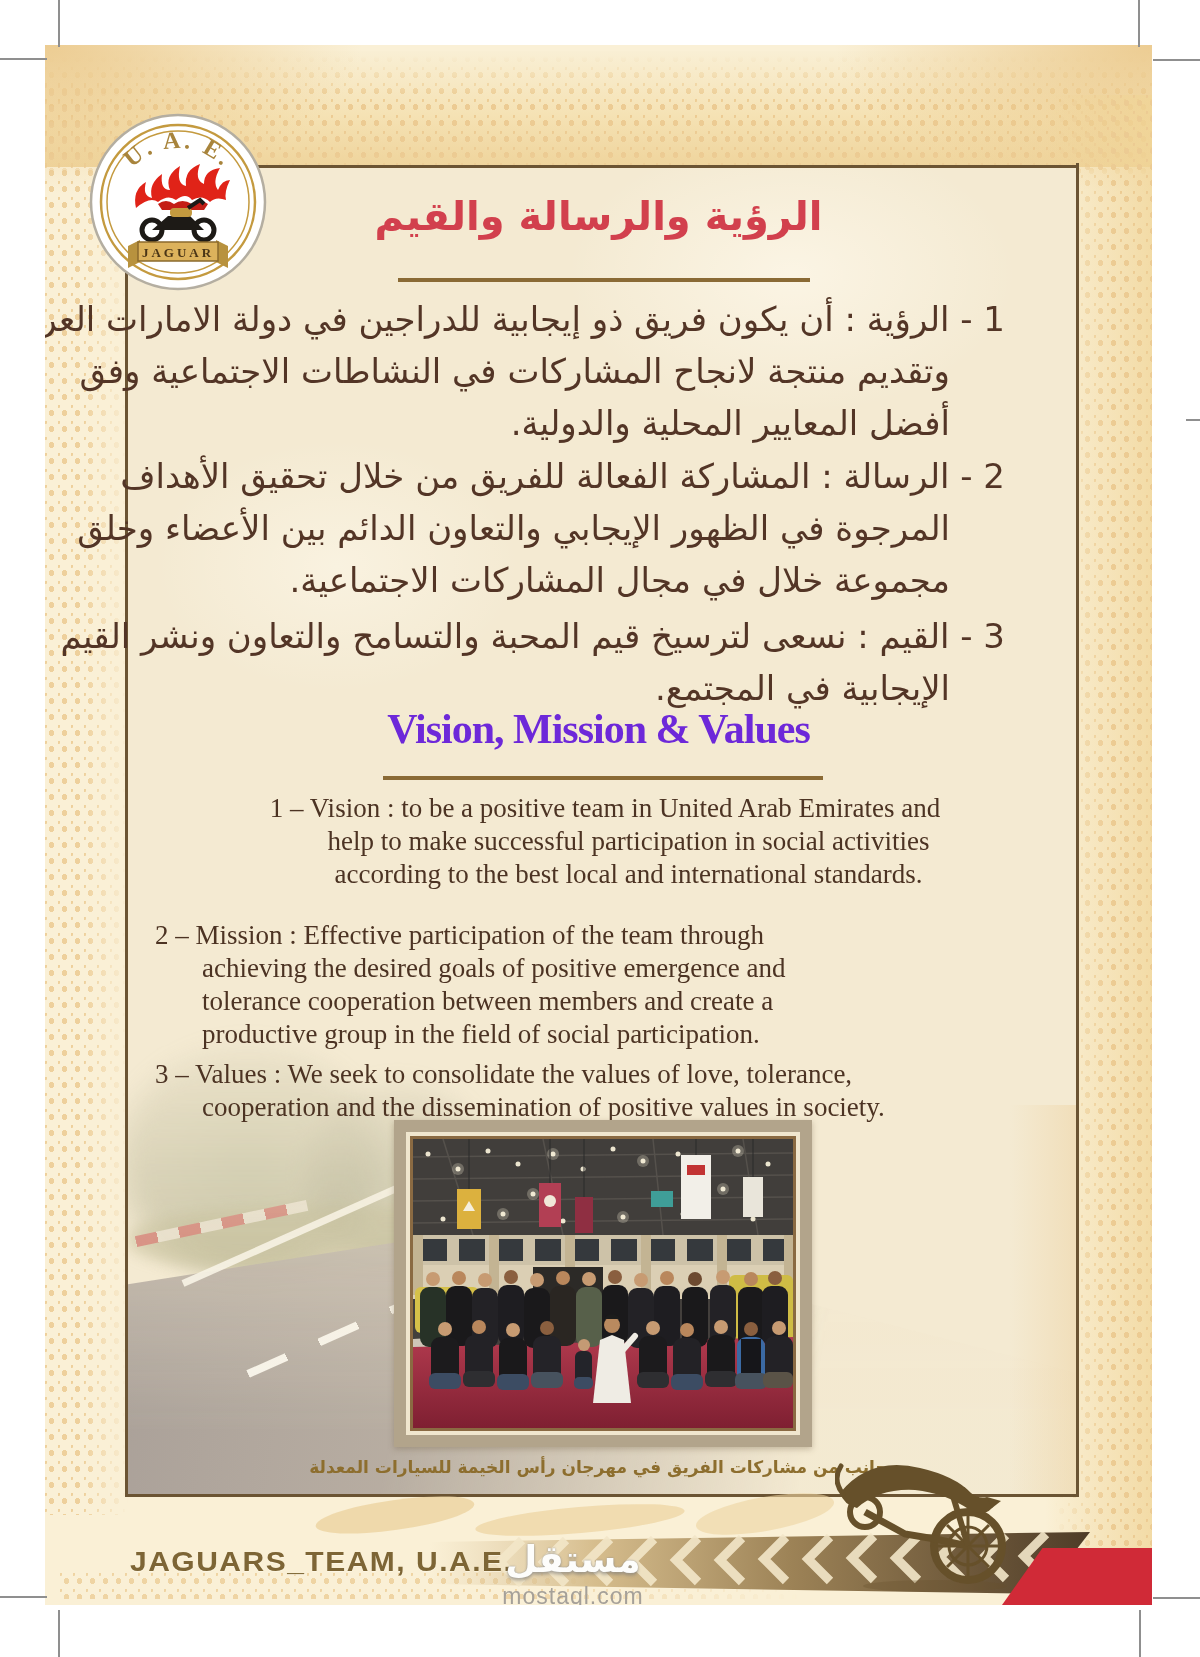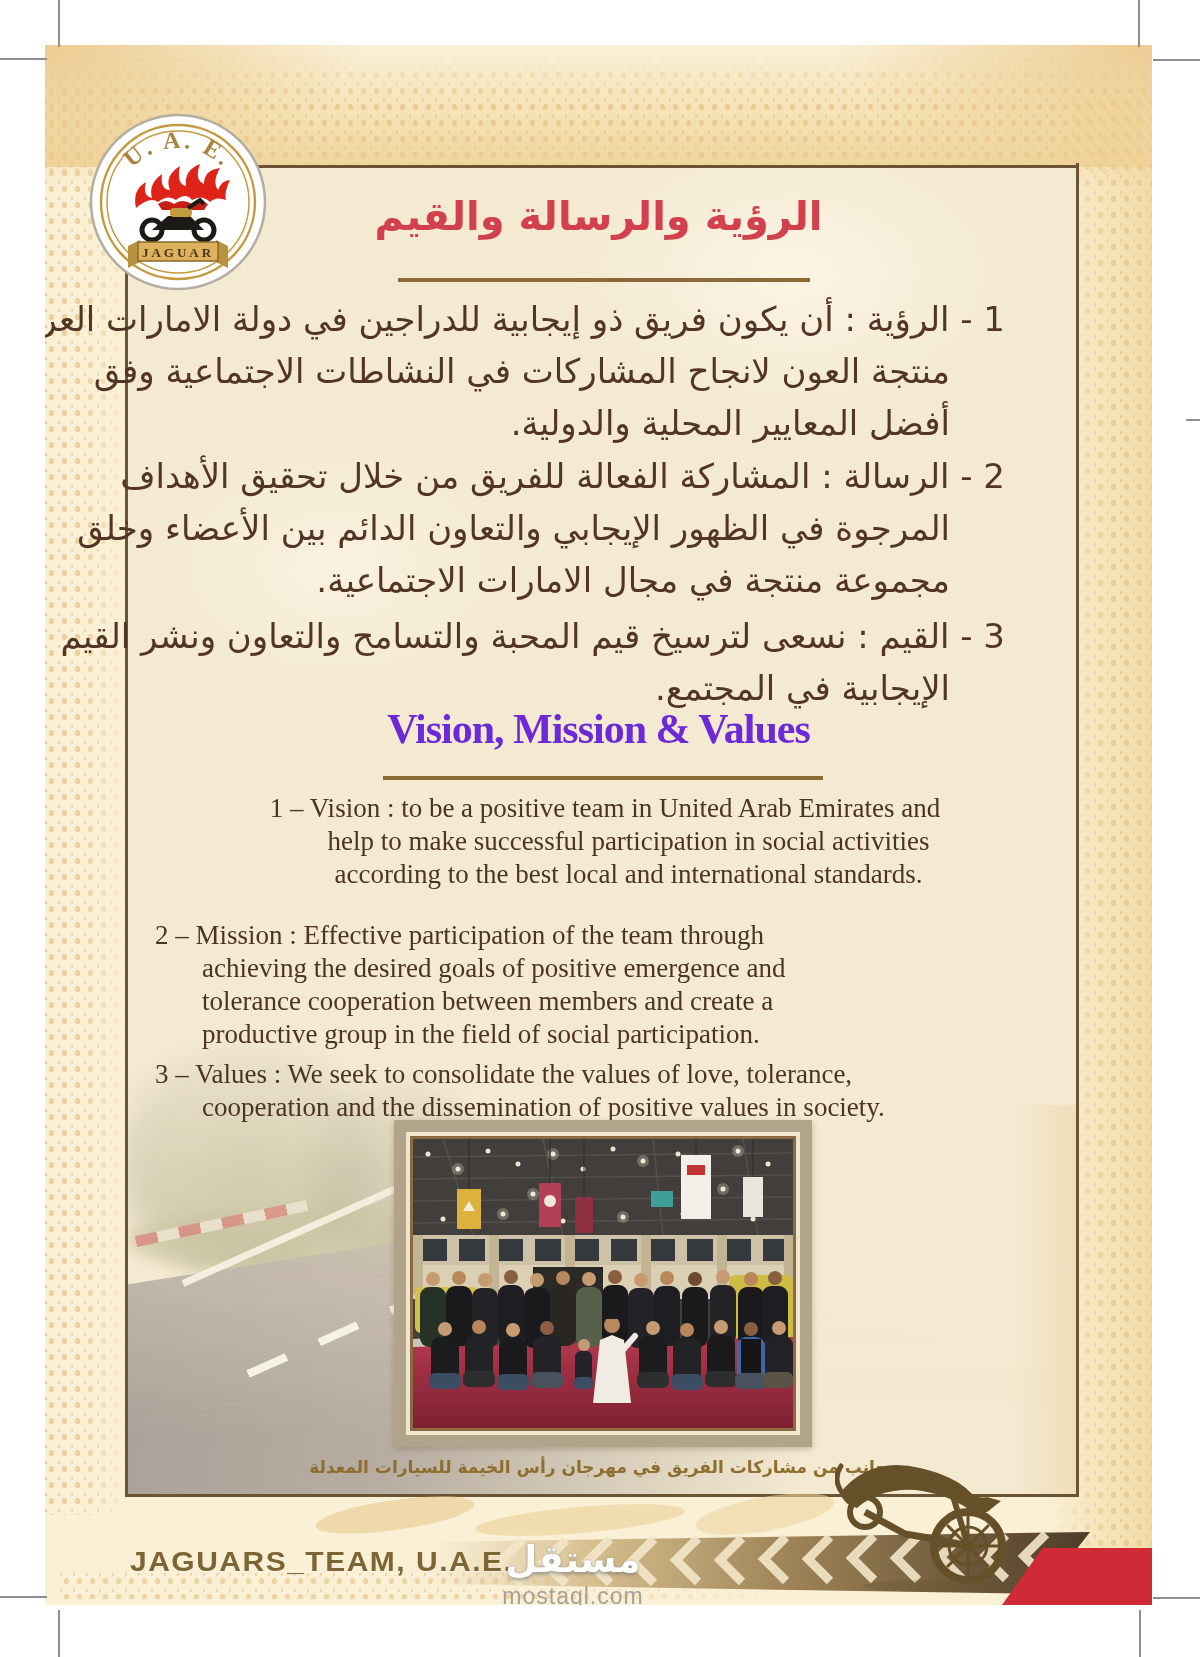--- a/index.html
+++ b/index.html
@@ -160,27 +160,27 @@
         <rect x="50" y="130" width="80" height="19" fill="#dcb25c" stroke="#8a6a2c" stroke-width="1.5"></rect>
         <text x="90" y="144.5" text-anchor="middle" font-family="Liberation Serif,serif" font-size="13" font-weight="bold" letter-spacing="3" fill="#4a3516">JAGUAR</text>
       </g>
     </svg>
 
     <div class="abs ar-title">الرؤية والرسالة والقيم</div>
     <div class="abs rule ar-rule"></div>
 
     <div class="abs ar-par ar-p1">
       <div class="ar-line">1 - الرؤية : أن يكون فريق ذو إيجابية للدراجين في دولة الامارات العربية</div>
-      <div class="ar-line ar-indent">منتجة العون لانجاح المشاركات في النشاطات الاجتماعية وفق</div>
+      <div class="ar-line ar-indent">وتقديم منتجة لانجاح المشاركات في النشاطات الاجتماعية وفق</div>
       <div class="ar-line ar-indent">أفضل المعايير المحلية والدولية.</div>
     </div>
     <div class="abs ar-par ar-p2">
       <div class="ar-line">2 - الرسالة : المشاركة الفعالة للفريق من خلال تحقيق الأهداف</div>
       <div class="ar-line ar-indent">المرجوة في الظهور الإيجابي والتعاون الدائم بين الأعضاء وخلق</div>
-      <div class="ar-line ar-indent">مجموعة منتجة في مجال الامارات الاجتماعية.</div>
+      <div class="ar-line ar-indent">مجموعة خلال في مجال المشاركات الاجتماعية.</div>
     </div>
     <div class="abs ar-par ar-p3">
       <div class="ar-line">3 - القيم : نسعى لترسيخ قيم المحبة والتسامح والتعاون ونشر القيم</div>
       <div class="ar-line ar-indent">الإيجابية في المجتمع.</div>
     </div>
 
     <div class="abs en-title">Vision, Mission &amp; Values</div>
     <div class="abs rule en-rule"></div>
 
     <div class="abs en-par en-p1">

